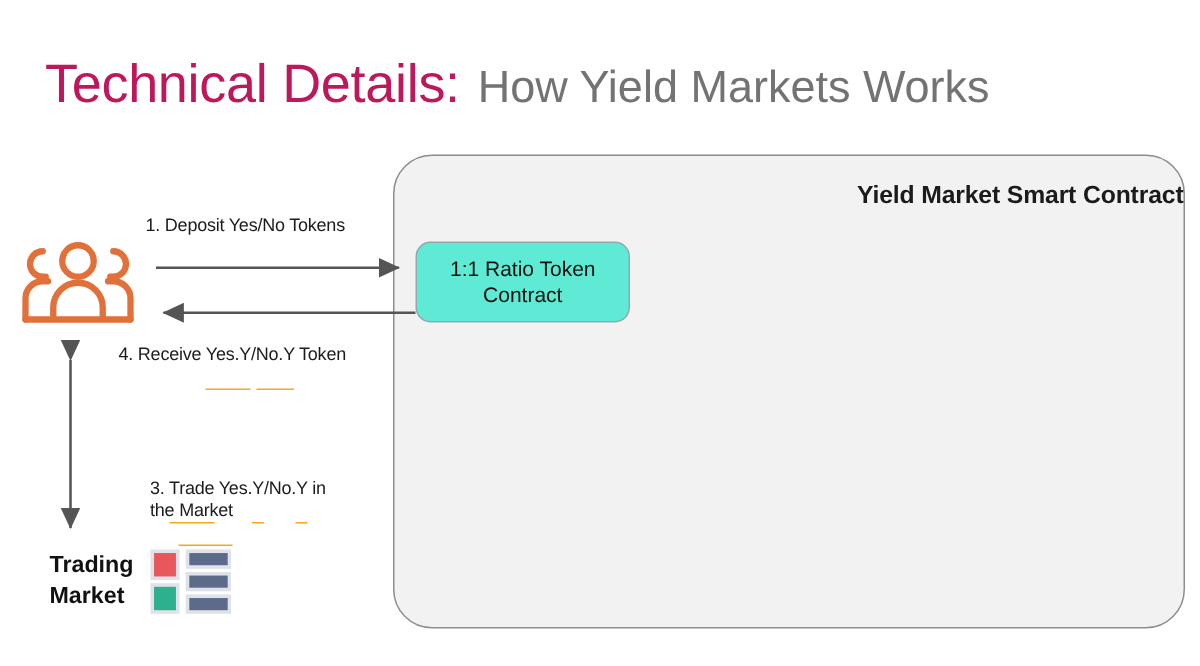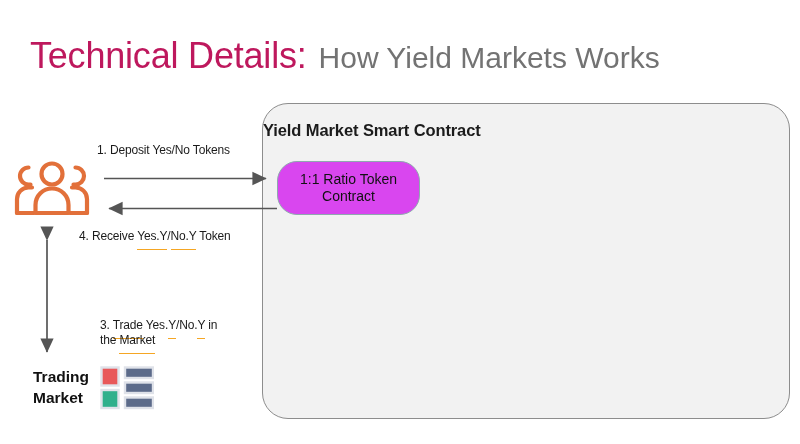--- a/index.html
+++ b/index.html
@@ -52,38 +52,38 @@
     border: 1.4px solid #8d8d8d;
     border-radius: 26px;
     background: #f2f2f2;
     box-sizing: border-box;
   }
   .contract-title {
     position: absolute;
     left: 0;
     right: 0;
     top: 17px;
-    text-align: left;
+    text-align: right;
     font-family: "Liberation Sans", sans-serif;
     font-size: 16.5px;
     font-weight: bold;
     color: #1b1b1b;
     letter-spacing: -0.1px;
   }
 
   
   .converter-box {
     position: absolute;
     left: 14px;
     top: 57px;
     width: 143px;
     height: 54px;
-    background: #d946ef;
+    background: #5eead4;
     border: 1.3px solid #8fa9af;
-    border-radius: 20px;
+    border-radius: 10px;
     box-sizing: border-box;
     display: flex;
     flex-direction: column;
     align-items: center;
     justify-content: center;
     line-height: 1.18;
     font-size: 14px;
     color: #111111;
     text-align: center;
   }
@@ -122,21 +122,21 @@
     left: 52px;
     top: 318px;
     white-space: normal;
     width: 135px;
     line-height: 1.28;
     margin-left: 48px;
   }
   .sp {
     
     border-bottom: 1.6px solid #f5a623;
-    padding-bottom: 6px;
+    padding-bottom: 16px;
   }
 
   
   .trading-market {
     position: absolute;
     left: 20px;
     top: 366px;
     display: flex;
     align-items: center;
   }

